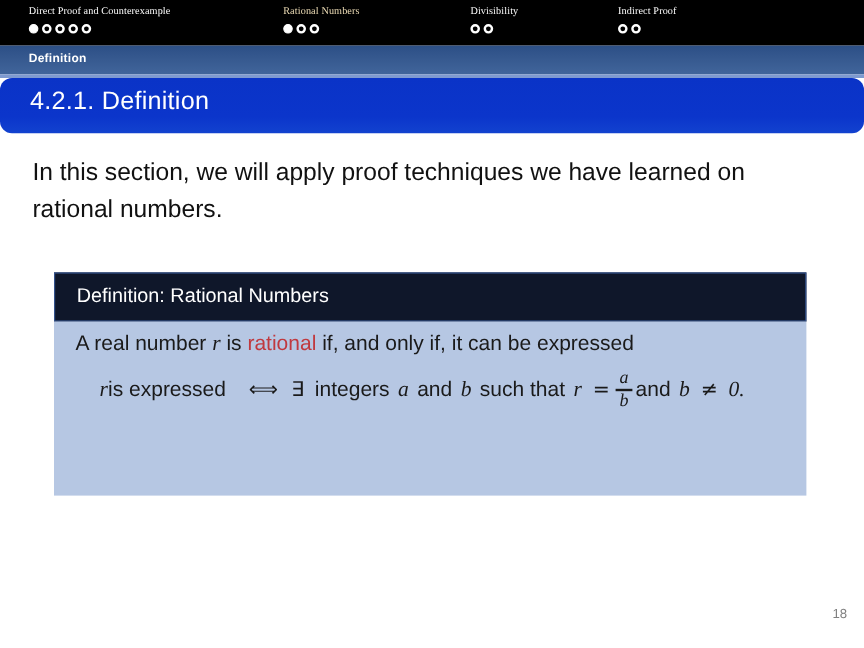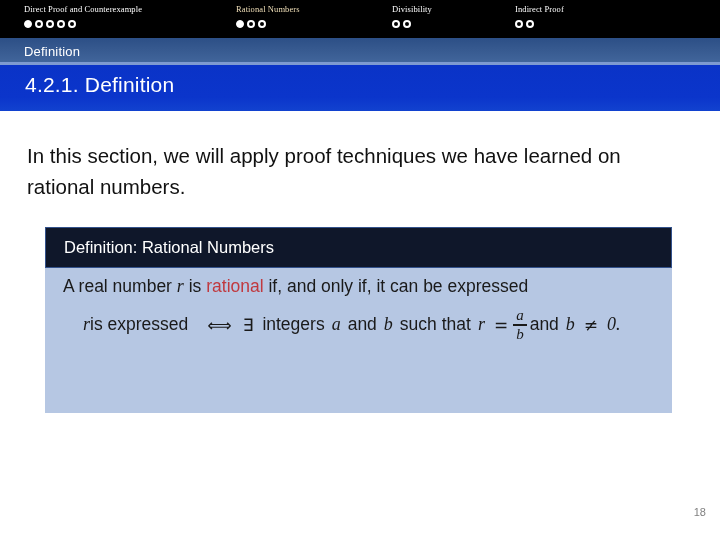--- a/index.html
+++ b/index.html
@@ -60,56 +60,56 @@
   
   .sectionbar {
     position: absolute;
     left: 0; top: 38px;
     width: 720px; height: 24px;
     background: linear-gradient(to bottom, #2c4f86 0%, #36598f 45%, #41659b 100%);
   }
   .sectionbar-label {
     position: absolute;
     left: 24px; top: 6px;
-    font-size: 13px;
-    font-weight: normal;
+    font-size: 10px;
+    font-weight: bold;
     color: #ffffff;
     letter-spacing: 0.2px;
   }
   .sectionbar-hilite {
     position: absolute;
     left: 0; top: 62px;
     width: 720px; height: 3px;
     background: #7e9ad0;
   }
 
   
   .titlebar {
     position: absolute;
     left: 0; top: 65px;
     width: 720px; height: 46px;
     background: linear-gradient(to bottom, #0a33c7 0%, #0b35cb 70%, #1242cf 100%);
+    border-radius: 10px;
   }
   .titlebar-text {
     position: absolute;
     left: 25px; top: 8px;
     font-size: 21px;
     color: #ffffff;
     letter-spacing: 0.2px;
   }
 
   
   .intro {
     position: absolute;
     left: 27px; top: 128px;
     width: 650px;
     font-size: 20.5px;
     color: #111111;
     line-height: 31px;
-    margin-top: 12px;
   }
 
   
   .defcard {
     position: absolute;
     left: 45px; top: 227px;
     width: 627px;
   }
   .defcard-header {
     height: 41px;

